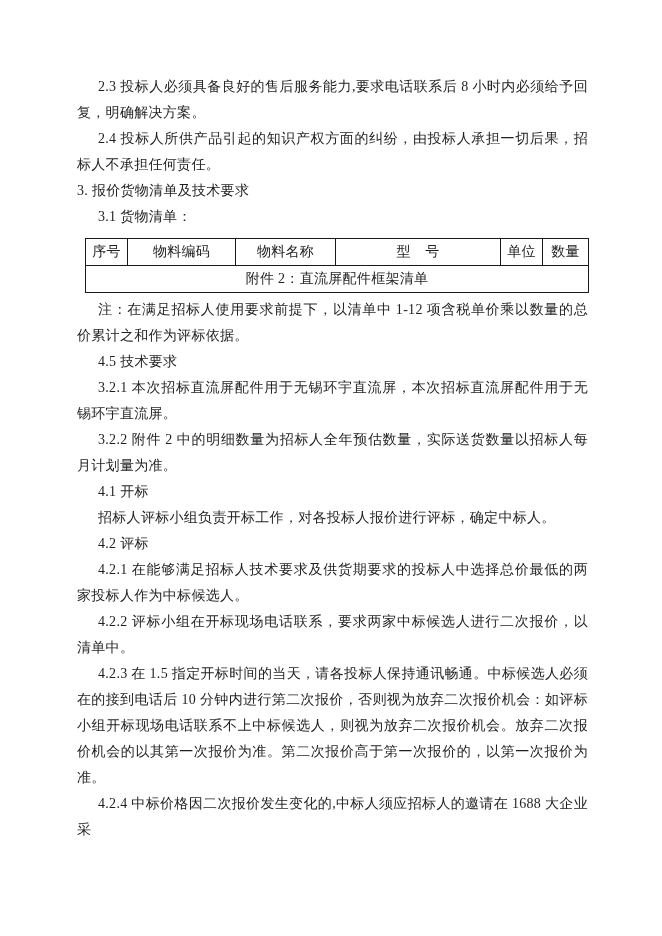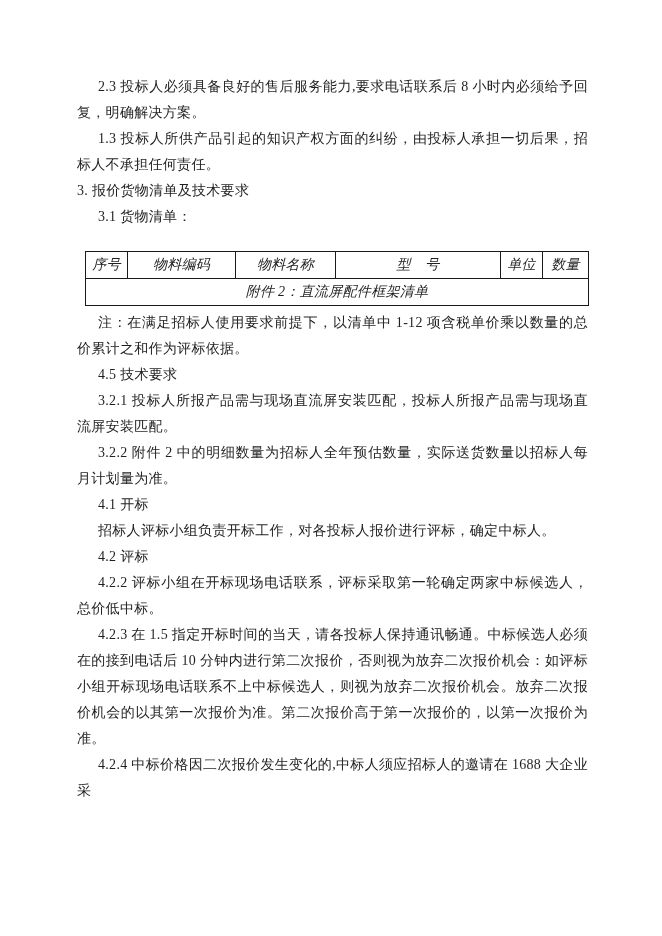--- a/index.html
+++ b/index.html
@@ -25,42 +25,41 @@
   p.para {
     text-align: justify;
     word-break: break-all;
   }
   p.indent { text-indent: 21px; }
   p.no-indent { text-indent: 0; }
   table.goods {
     border-collapse: collapse;
     table-layout: fixed;
     width: 503px;
-    margin: 21px 0 4px 8px;
-    font-style: italic;
+    margin: 8px 0 4px 8px;
   }
   table.goods th, table.goods td {
     border: 1px solid #1a1a1a;
     height: 27px;
     text-align: center;
     vertical-align: middle;
     font-weight: normal;
     font-size: 14px;
     padding: 0;
     letter-spacing: 0.3px;
   }
 </style>
 </head>
 <body>
 
 <div class="page">
   <div class="content">
 
     <p class="para indent">2.3 投标人必须具备良好的售后服务能力,要求电话联系后 8 小时内必须给予回复，明确解决方案。</p>
-    <p class="para indent">1.3 投标人所供产品引起的知识产权方面的纠纷，由投标人承担一切后果，招标人不承担任何责任。</p>
+    <p class="para indent">2.4 投标人所供产品引起的知识产权方面的纠纷，由投标人承担一切后果，招标人不承担任何责任。</p>
     <p class="para no-indent">3. 报价货物清单及技术要求</p>
     <p class="para indent">3.1 货物清单：</p>
 
     <table class="goods">
       <colgroup>
         <col style="width:42px">
         <col style="width:108px">
         <col style="width:100px">
         <col style="width:165px">
         <col style="width:42px">
@@ -78,23 +77,24 @@
       </thead>
       <tbody>
         <tr>
           <td colspan="6">附件 2：直流屏配件框架清单</td>
         </tr>
       </tbody>
     </table>
 
     <p class="para indent">注：在满足招标人使用要求前提下，以清单中 1-12 项含税单价乘以数量的总价累计之和作为评标依据。</p>
     <p class="para indent">4.5 技术要求</p>
-    <p class="para indent">3.2.1 投标人所报产品需与现场直流屏安装匹配，投标人所报产品需与现场直流屏安装匹配。</p>
+    <p class="para indent">3.2.1 本次招标直流屏配件用于无锡环宇直流屏，本次招标直流屏配件用于无锡环宇直流屏。</p>
     <p class="para indent">3.2.2 附件 2 中的明细数量为招标人全年预估数量，实际送货数量以招标人每月计划量为准。</p>
     <p class="para indent">4.1 开标</p>
     <p class="para indent">招标人评标小组负责开标工作，对各投标人报价进行评标，确定中标人。</p>
     <p class="para indent">4.2 评标</p>
-    <p class="para indent">4.2.2 评标小组在开标现场电话联系，评标采取第一轮确定两家中标候选人，总价低中标。</p>
+    <p class="para indent">4.2.1 在能够满足招标人技术要求及供货期要求的投标人中选择总价最低的两家投标人作为中标候选人。</p>
+    <p class="para indent">4.2.2 评标小组在开标现场电话联系，要求两家中标候选人进行二次报价，以清单中。</p>
     <p class="para indent">4.2.3 在 1.5 指定开标时间的当天，请各投标人保持通讯畅通。中标候选人必须在的接到电话后 10 分钟内进行第二次报价，否则视为放弃二次报价机会：如评标小组开标现场电话联系不上中标候选人，则视为放弃二次报价机会。放弃二次报价机会的以其第一次报价为准。第二次报价高于第一次报价的，以第一次报价为准。</p>
     <p class="para indent">4.2.4 中标价格因二次报价发生变化的,中标人须应招标人的邀请在 1688 大企业采</p>
 
   </div>
 </div>
 
 </body></html>

